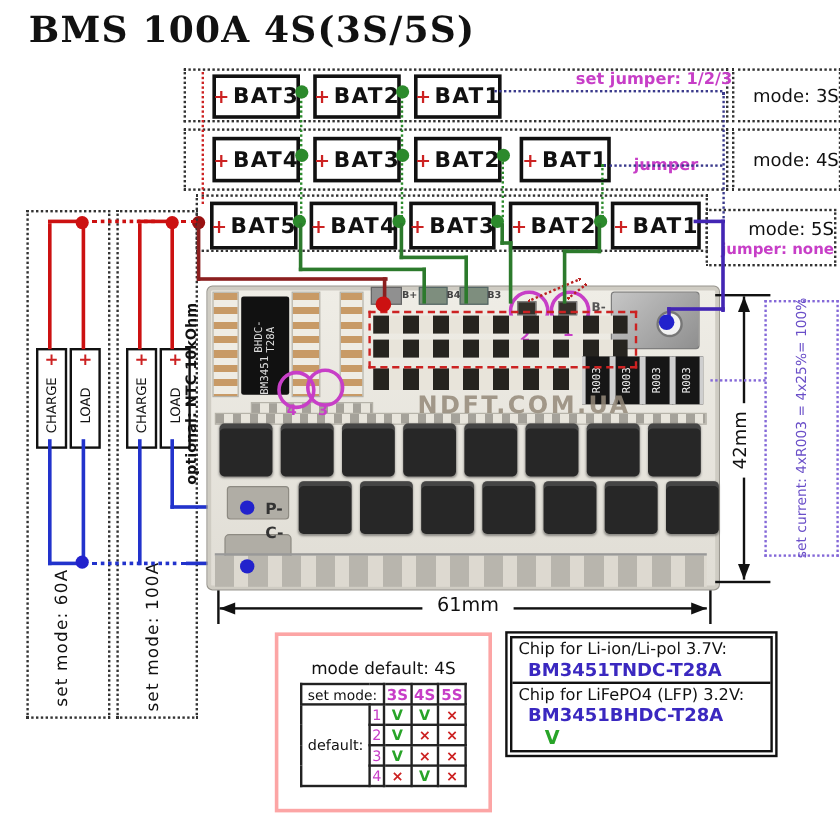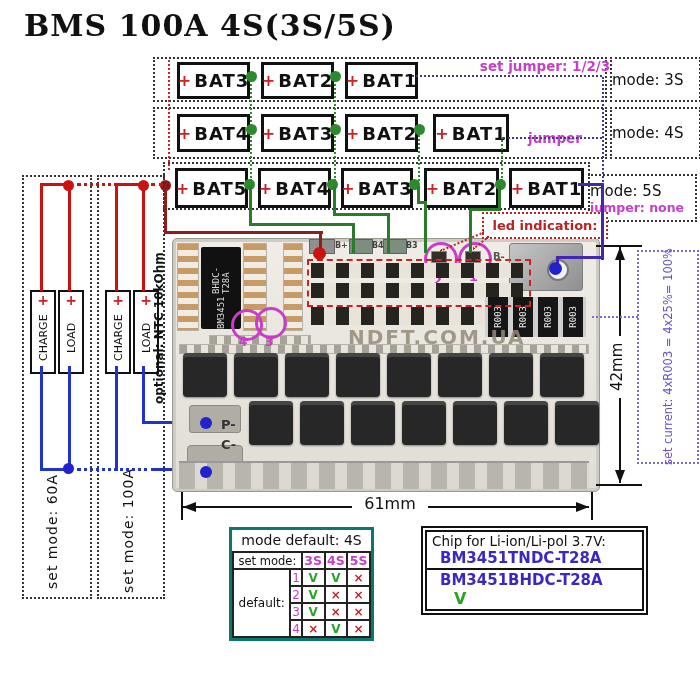--- a/index.html
+++ b/index.html
@@ -5,21 +5,21 @@
   html,body{margin:0;padding:0;background:#fff}
   #canvas{position:relative;width:700px;height:700px;background:#fff;overflow:hidden;
     font-family:"DejaVu Sans",sans-serif;color:#111}
   .abs{position:absolute}
   .dotbox{border:2px dotted #333}
   .bat{border:3px solid #111;background:#fff;display:flex;align-items:center;justify-content:center;
     font-weight:bold;font-size:18px;letter-spacing:1px}
   .bat .p{color:#cc2222;margin-right:2px;font-size:16px}
   .mg{color:#c73ec7}
   .note{font-size:13.5px;text-align:center;color:#c73ec7;font-weight:bold}
-  .modebox{border:2px dotted #333;display:flex;flex-direction:column;align-items:flex-start;justify-content:center;font-size:15px}
+  .modebox{border:2px dotted #333;display:flex;flex-direction:column;align-items:flex-end;justify-content:center;font-size:15px}
   .dot{border-radius:50%;position:absolute}
   .sw{position:absolute}
   .dv{position:absolute;width:0}
   .dh{position:absolute;height:0}
   .conn{border:2px solid #111;background:#fff;display:flex;flex-direction:column;align-items:center;padding:2px 0}
   .conn .cp{color:#cc2222;font-weight:bold;font-size:14px;line-height:12px}
   .vtext{writing-mode:vertical-rl;transform:rotate(180deg);display:flex;align-items:center;justify-content:center}
   .vlabel{font-size:14px;letter-spacing:1px;white-space:nowrap}
   .board{background:linear-gradient(#efede6,#e0ddd5);border:1px solid #9a978f;border-radius:5px;
     box-shadow:inset 0 0 0 3px #cfccc3}
@@ -29,21 +29,21 @@
   .fet{position:absolute;width:44px;height:44px;background:#272727;border-radius:4px;
     box-shadow:inset 0 4px 0 rgba(255,255,255,.14),0 1px 2px rgba(0,0,0,.4)}
   .res{position:absolute;width:20px;height:40px;background:#161616;border-left:3px solid #cfcfcf;
     border-right:3px solid #cfcfcf;display:flex;align-items:center;justify-content:center}
   .res span{writing-mode:vertical-rl;transform:rotate(180deg);color:#eee;font-size:9px;
     font-family:"DejaVu Sans Mono",monospace}
   .circ{border:3px solid #c73ec7;border-radius:50%;position:absolute}
   .padlab{position:absolute;font-size:8px;color:#444;font-weight:bold}
   .tick{position:absolute;background:#111}
   .arr{position:absolute;width:0;height:0}
-  .mtable{border:3px solid #0f766e;background:#fff;padding:0;font-size:12px}
+  .mtable{border:3px solid #fca5a5;background:#fff;padding:18px;font-size:12px}
   .mtable .hdr{text-align:center;font-size:14px;padding:2px 0 3px}
   .mtable table{border-collapse:collapse;width:100%}
   .mtable td{border:2px solid #222;text-align:center;padding:0;height:15px;font-size:12px}
   .mtable .mhead{font-weight:bold;font-size:12.5px}
   .mk{font-weight:bold;font-size:12.5px}
   .mk.ok{color:#28a428}
   .mk.no{color:#cc2222}
   .ltable{border:2px solid #111;background:#fff;padding:2px}
   .ltable .inner{border:2px solid #111}
   .ltable .hdr{text-align:center;font-size:15.5px;padding:2px 0;border-bottom:2px solid #111}
@@ -291,23 +291,20 @@
     <div class="fet" style="left:382px;top:162px"></div>
 
     <div class="abs" style="left:16px;top:166px;width:50px;height:26px;background:#b0ada5;border-radius:3px;border:1px solid #8d8a82"></div>
     <div class="abs" style="left:14px;top:206px;width:54px;height:40px;background:#b0ada5;border-radius:4px;border:1px solid #8d8a82"></div>
     <span class="abs" style="left:48px;top:178px;font-size:13px;font-weight:bold;color:#333">P-</span>
     <span class="abs" style="left:48px;top:198px;font-size:13px;font-weight:bold;color:#333">C-</span>
 
     <div class="abs" style="left:6px;top:222px;width:410px;height:26px;background:repeating-linear-gradient(90deg,#b8b5ad 0 16px,#ddd9d0 16px 28px);border-top:2px solid #999"></div>
   </div>
 
-  <div class="abs" style="left:482px;top:212px;width:122px;height:23px;border:2px dotted #bb2222;display:flex;align-items:center;justify-content:center;background:#fff;z-index:5">
-    <span style="font-size:13px;color:#bb2222;font-weight:bold">led indication:</span>
-  </div>
   <div class="dh" style="left:440px;top:250px;width:48px;border-top:2px dotted #bb2222;transform:rotate(-23deg);transform-origin:left center;z-index:5"></div>
   <div class="dh" style="left:473px;top:248px;width:20px;border-top:2px dotted #bb2222;transform:rotate(-38deg);transform-origin:left center;z-index:5"></div>
 
   <div class="sw" style="left:183px;top:506px;width:406px;height:2px;background:#111"></div>
   <div class="tick" style="left:181px;top:492px;width:2px;height:28px"></div>
   <div class="tick" style="left:591px;top:492px;width:2px;height:28px"></div>
   <div class="arr" style="left:183px;top:502px;border-top:5px solid transparent;border-bottom:5px solid transparent;border-right:13px solid #111"></div>
   <div class="arr" style="left:576px;top:502px;border-top:5px solid transparent;border-bottom:5px solid transparent;border-left:13px solid #111"></div>
   <div class="abs" style="left:352px;top:494px;width:76px;background:#fff;text-align:center;font-size:16px">61mm</div>
 
@@ -362,20 +359,21 @@
       </table>
   </div>
 
   <div class="abs ltable" style="left:421px;top:526px;width:219px">
     <div class="inner">
       <div class="lrow" style="border-bottom:2px solid #111">
         <div>Chip for Li-ion/Li-pol 3.7V:</div>
         <div class="chip-name">BM3451TNDC-T28A</div>
       </div>
       <div class="lrow">
+        <div>Chip for LiFePO4 (LFP) 3.2V:</div>
         <div>
           <span class="chip-name">BM3451BHDC-T28A</span>
           <span class="chk">V</span>
         </div>
       </div>
     </div>
   </div>
 
 </div>
 

